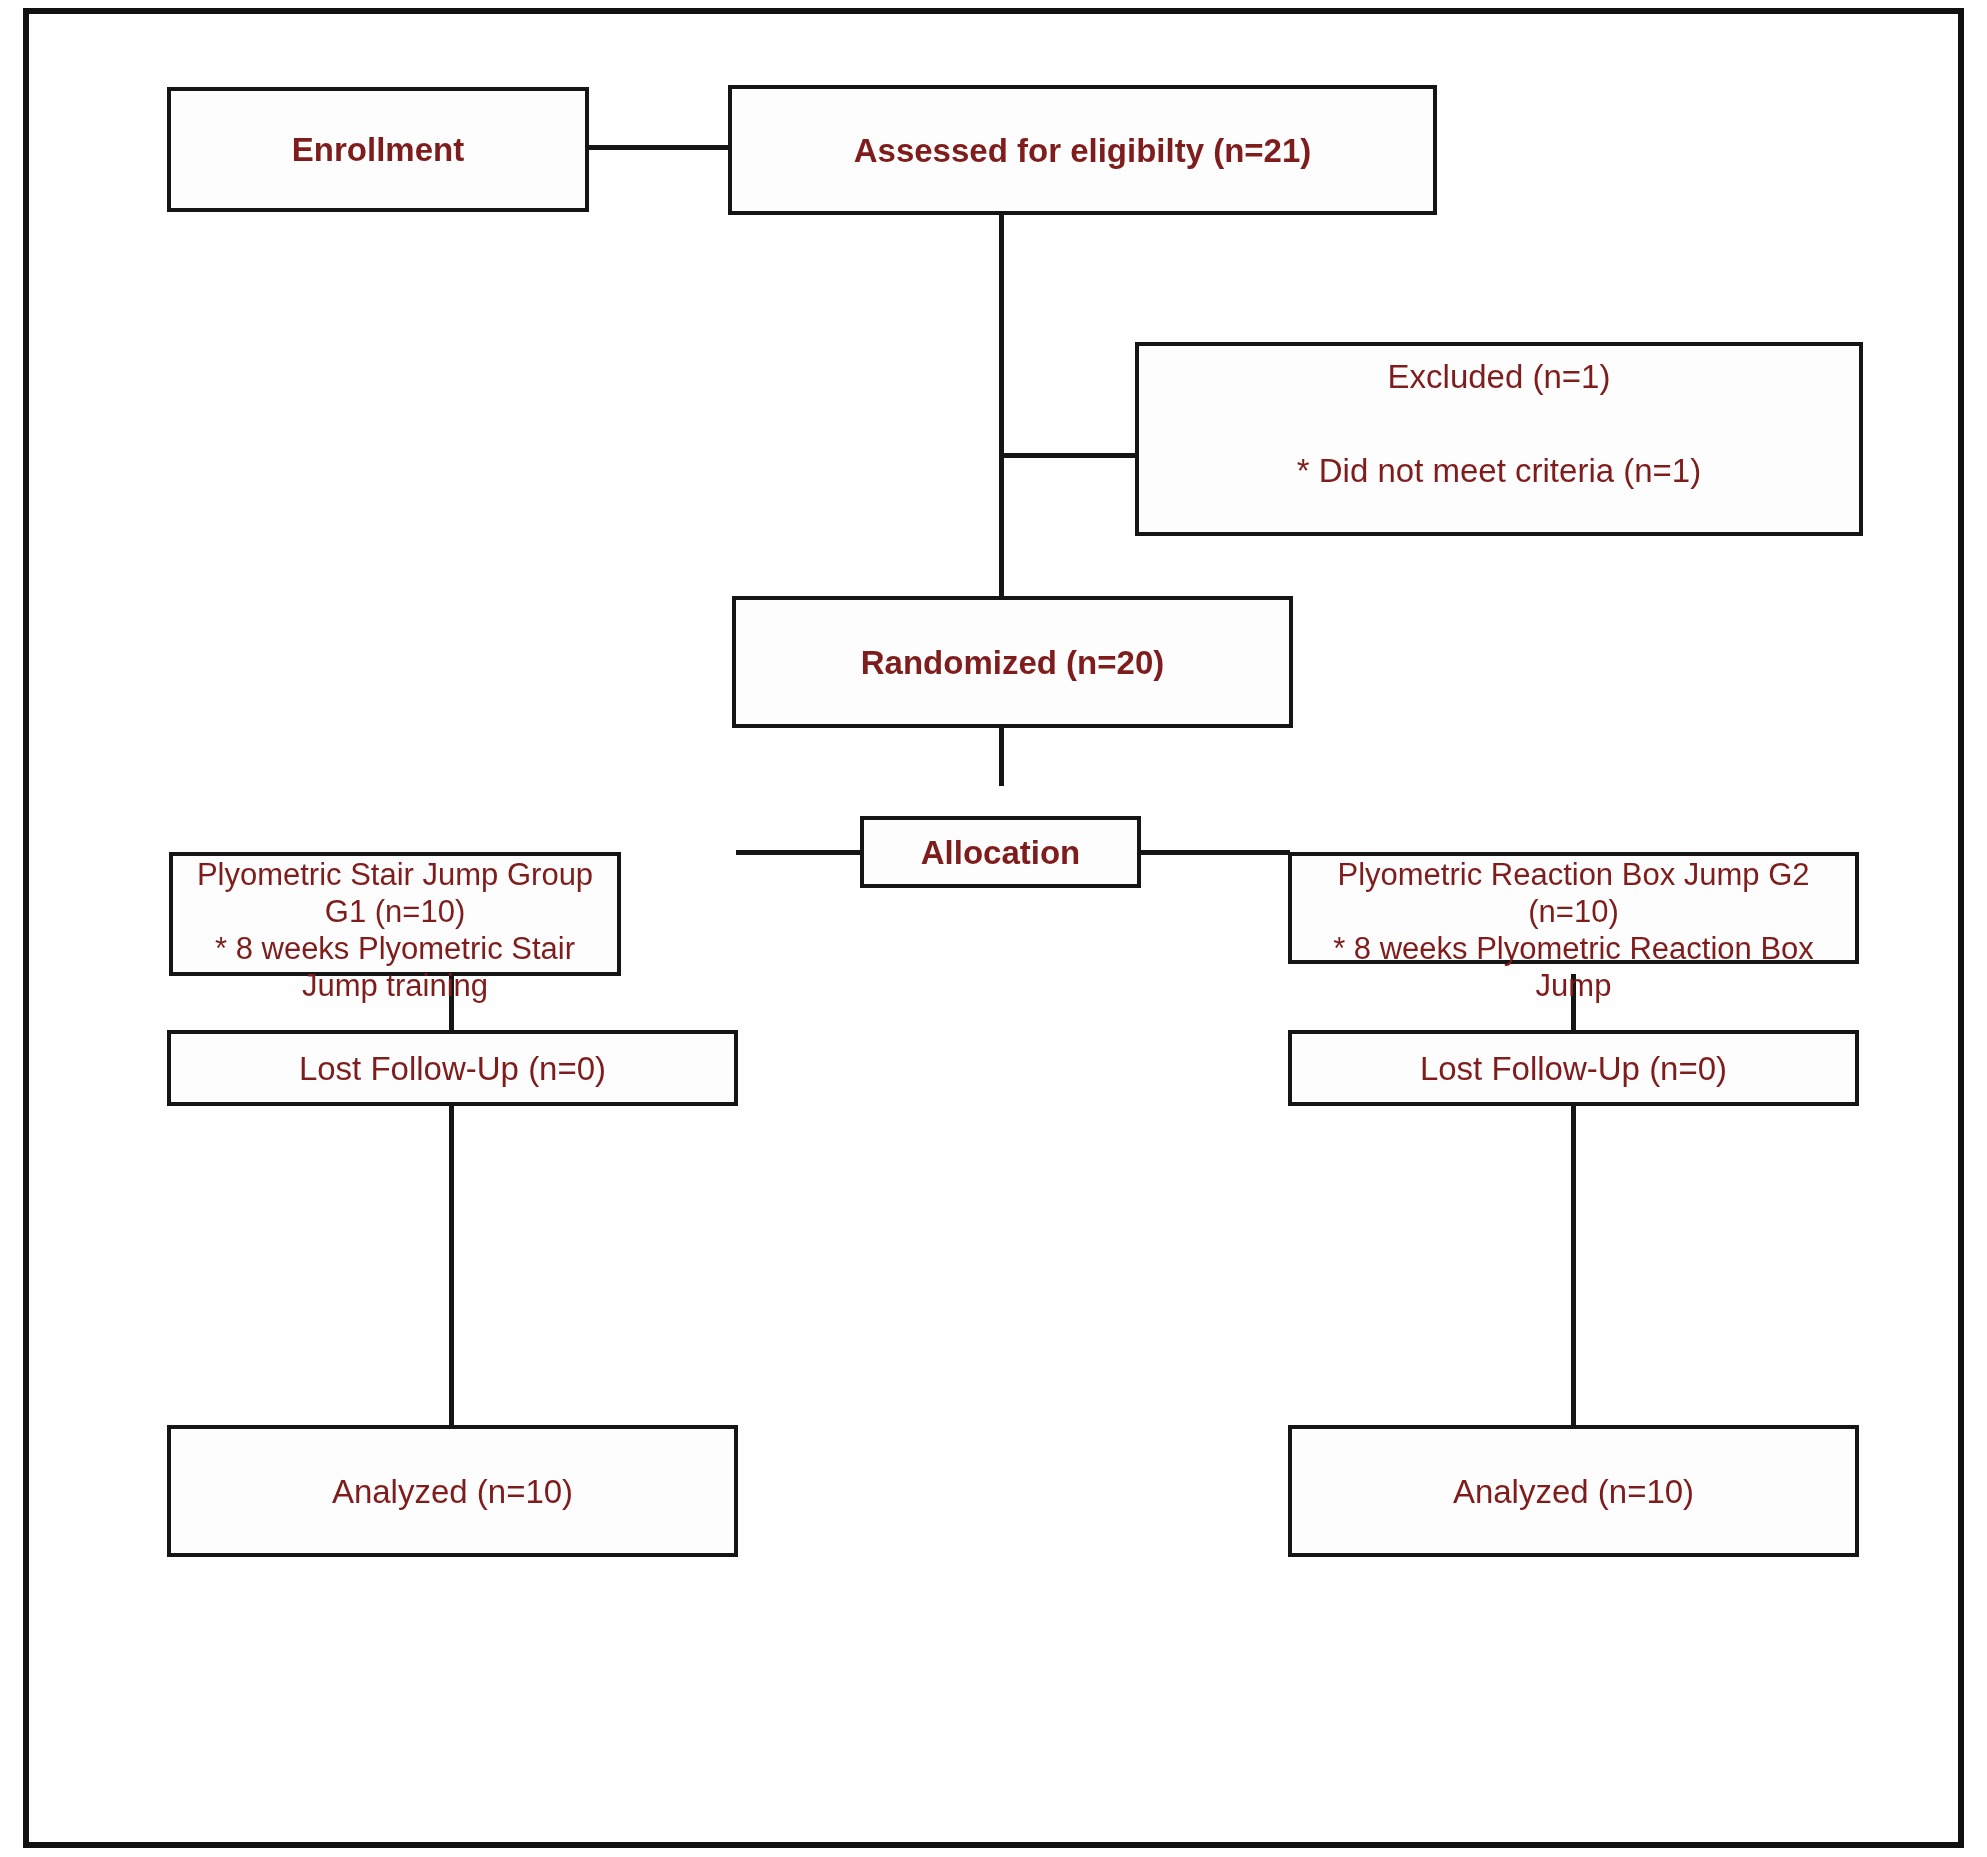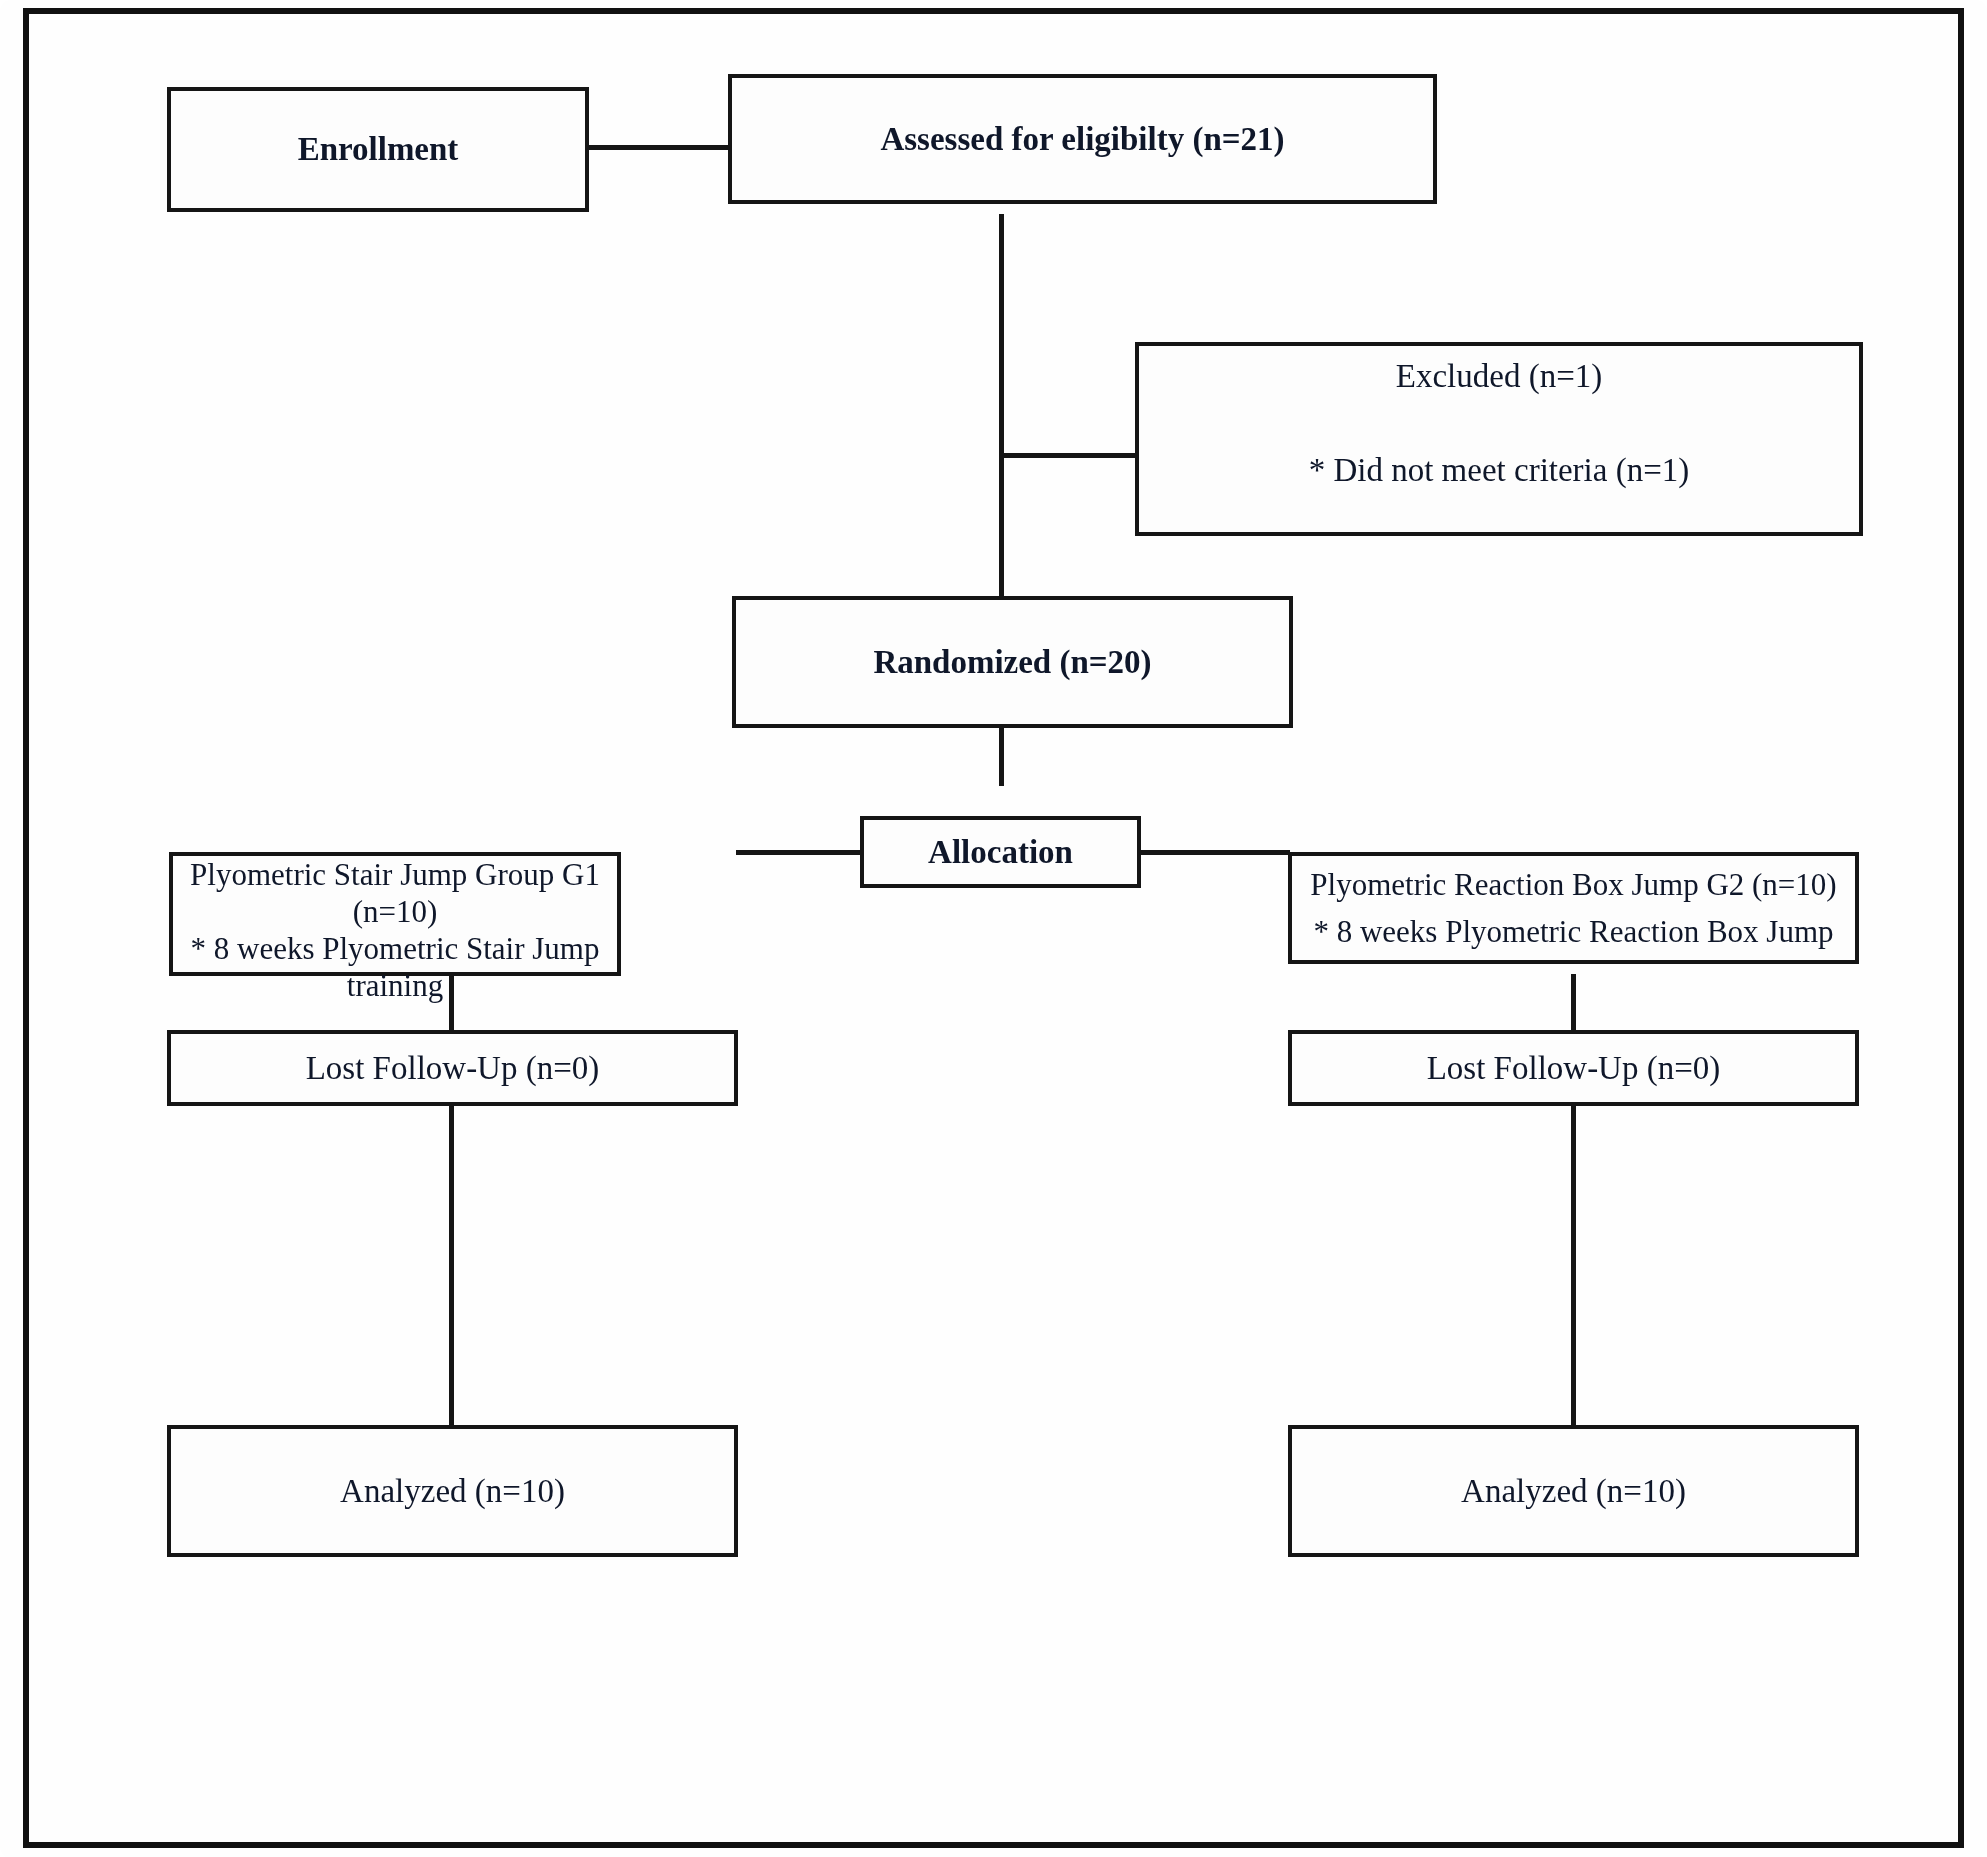--- a/index.html
+++ b/index.html
@@ -5,22 +5,22 @@
   html, body {
     margin: 0;
     padding: 0;
     background: #ffffff;
   }
   #canvas {
     position: relative;
     width: 1987px;
     height: 1858px;
     background: #fefefe;
-    font-family: Liberation Serif, serif;
-    color: #0f172a;
+    font-family: Liberation Sans, sans-serif;
+    color: #7f1d1d;
     border-radius: 11px;
   }
   #outer-frame {
     position: absolute;
     left: 23px;
     top: 7.7px;
     width: 1941px;
     height: 1840px;
     border: 6.2px solid #111111;
     box-sizing: border-box;
@@ -61,21 +61,21 @@
 <body>
 
 <div id="canvas">
 
   <div id="outer-frame"></div>
 
   <div class="box bold" style="left:167px; top:87px; width:422px; height:125px;">
     <span>Enrollment</span>
   </div>
 
-  <div class="box bold" style="left:728px; top:74px; width:709px; height:130px;">
+  <div class="box bold" style="left:728px; top:85px; width:709px; height:130px;">
     <span>Assessed for eligibilty (n=21)</span>
   </div>
 
   <div class="box excluded-box" style="left:1135px; top:342px; width:728px; height:194px;">
     <span>Excluded (n=1)</span>
     <span>* Did not meet criteria (n=1)</span>
   </div>
 
   <div class="box bold" style="left:732px; top:596px; width:561px; height:132px;">
     <span>Randomized (n=20)</span>

